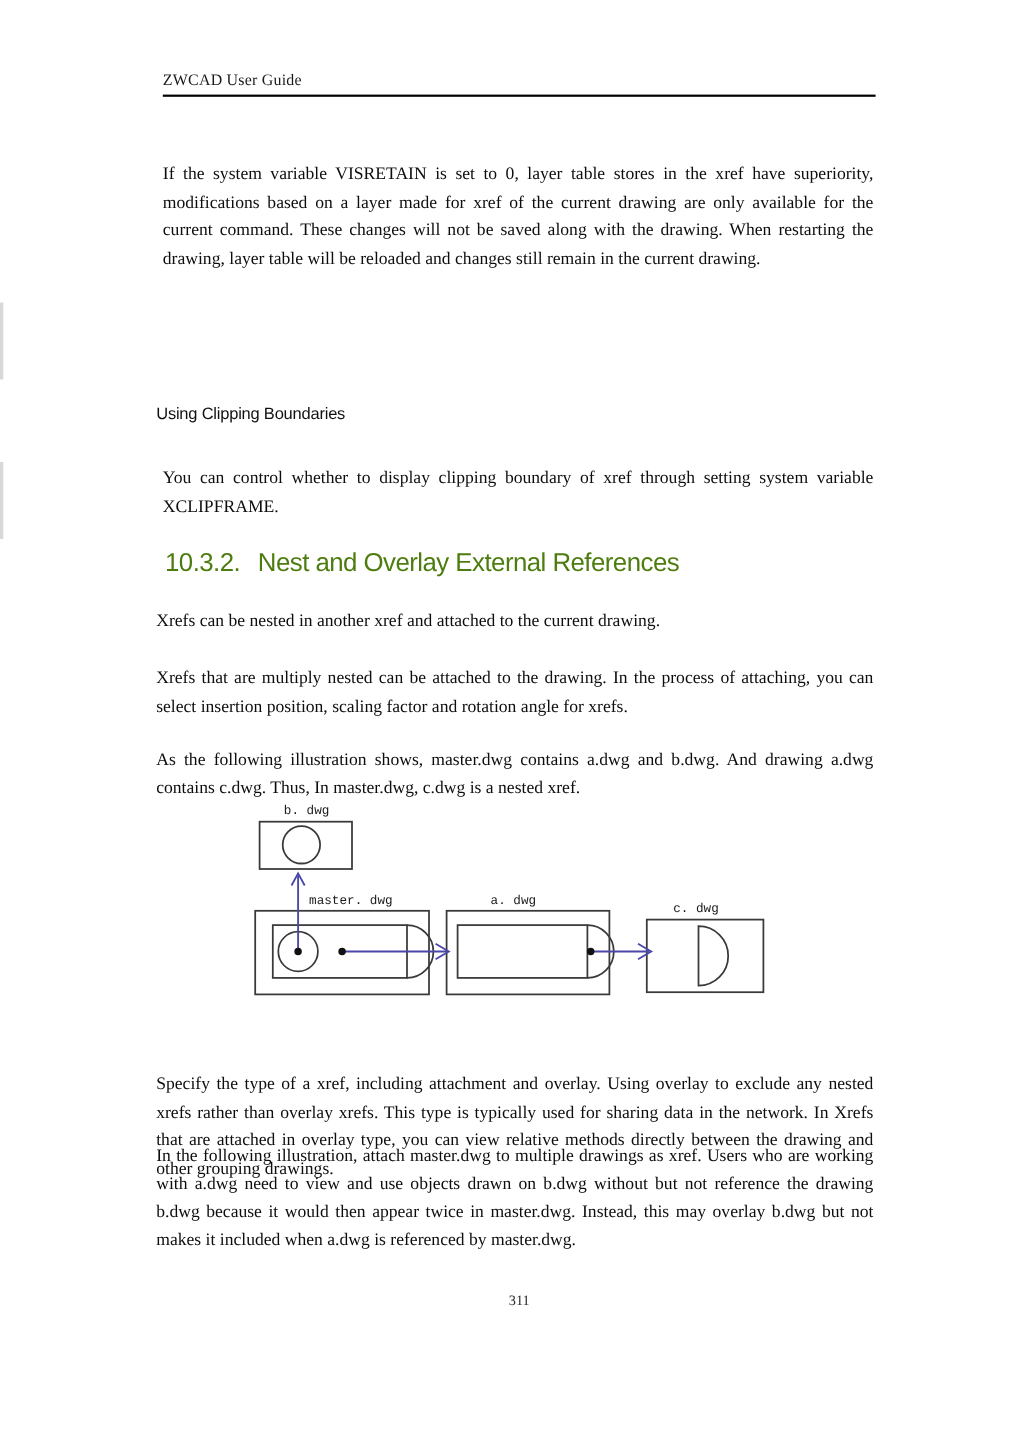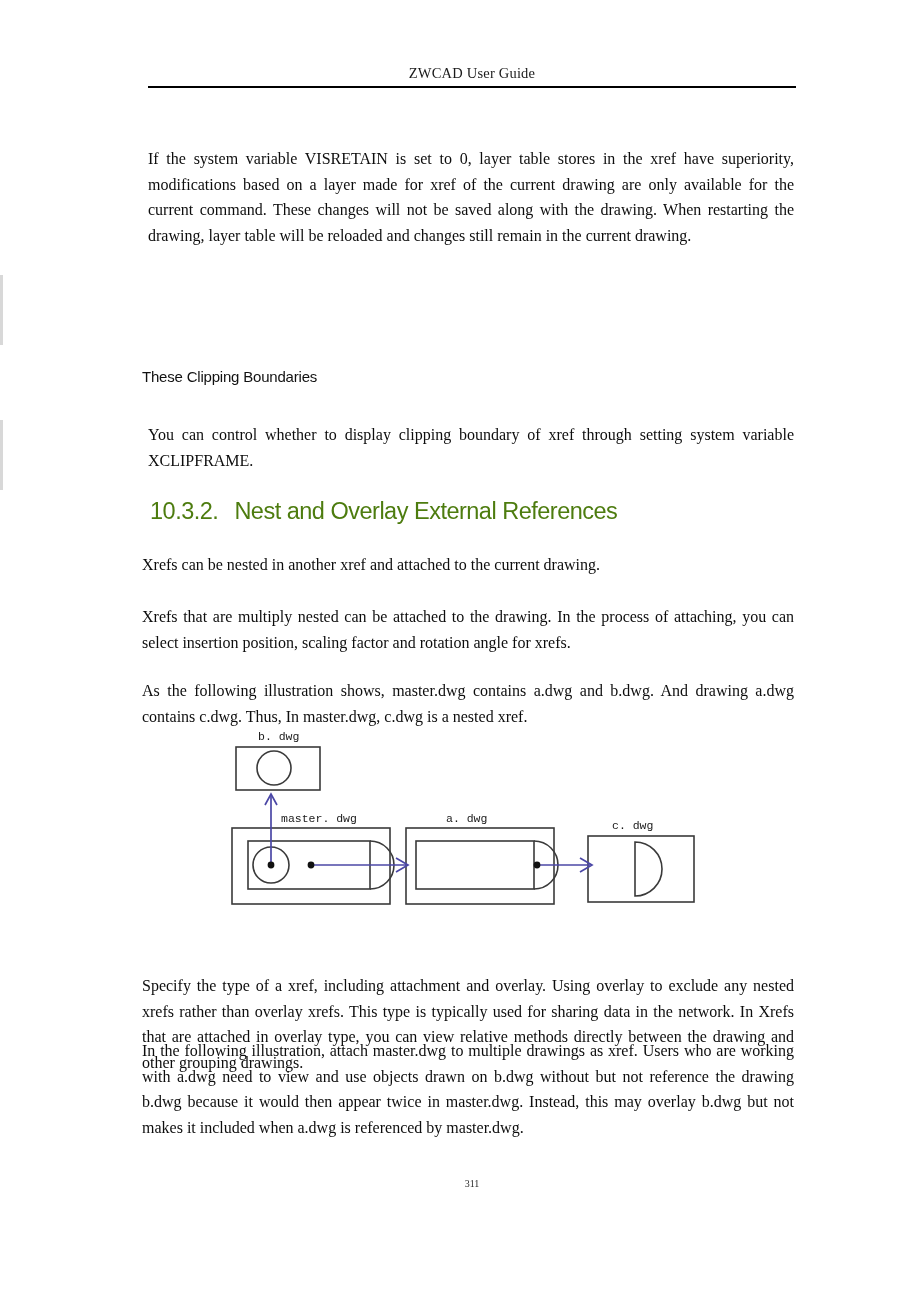--- a/index.html
+++ b/index.html
@@ -14,21 +14,21 @@
     background: #ffffff;
     overflow: hidden;
   }
 
   
   .header {
     position: absolute;
     left: 148px;
     top: 64px;
     width: 648px;
-    text-align: center;
+    text-align: left;
   }
   .header-title {
     font-family: "Liberation Serif", "DejaVu Serif", serif;
     font-size: 14.5px;
     color: #1a1a1a;
     letter-spacing: 0.2px;
     white-space: nowrap;
   }
   .header-rule {
     position: absolute;
@@ -108,41 +108,41 @@
   
   .footer {
     position: absolute;
     left: 148px;
     top: 1173px;
     width: 648px;
     text-align: center;
   }
   .footer-page {
     font-family: "Liberation Serif", "DejaVu Serif", serif;
-    font-size: 10px;
+    font-size: 13px;
     color: #2a2a2a;
   }
 </style>
 </head>
 <body>
 
 <div class="page">
 
   <div class="edge-mark" style="top:275px;height:70px;"></div>
   <div class="edge-mark" style="top:420px;height:70px;"></div>
 
   <div class="header">
     <span class="header-title">ZWCAD User Guide</span>
   </div>
   <div class="header-rule"></div>
 
   <div class="body-block p1">If the system variable VISRETAIN is set to 0, layer table stores in the xref have superiority, modifications based on a layer made for xref of the current drawing are only available for the current command. These changes will not be saved along with the drawing. When restarting the drawing, layer table will be reloaded and changes still remain in the current drawing.</div>
 
 
-  <div class="sub-heading">These Clipping Boundaries</div>
+  <div class="sub-heading">Using Clipping Boundaries</div>
 
   <div class="body-block p-sub">You can control whether to display clipping boundary of xref through setting system variable XCLIPFRAME.</div>
 
   <div class="section-heading">
     <span class="num">10.3.2.</span><span>Nest and Overlay External References</span>
   </div>
 
   <div class="body-block p3">Xrefs can be nested in another xref and attached to the current drawing.</div>
 
   <div class="body-block p4">Xrefs that are multiply nested can be attached to the drawing. In the process of attaching, you can select insertion position, scaling factor and rotation angle for xrefs.</div>

